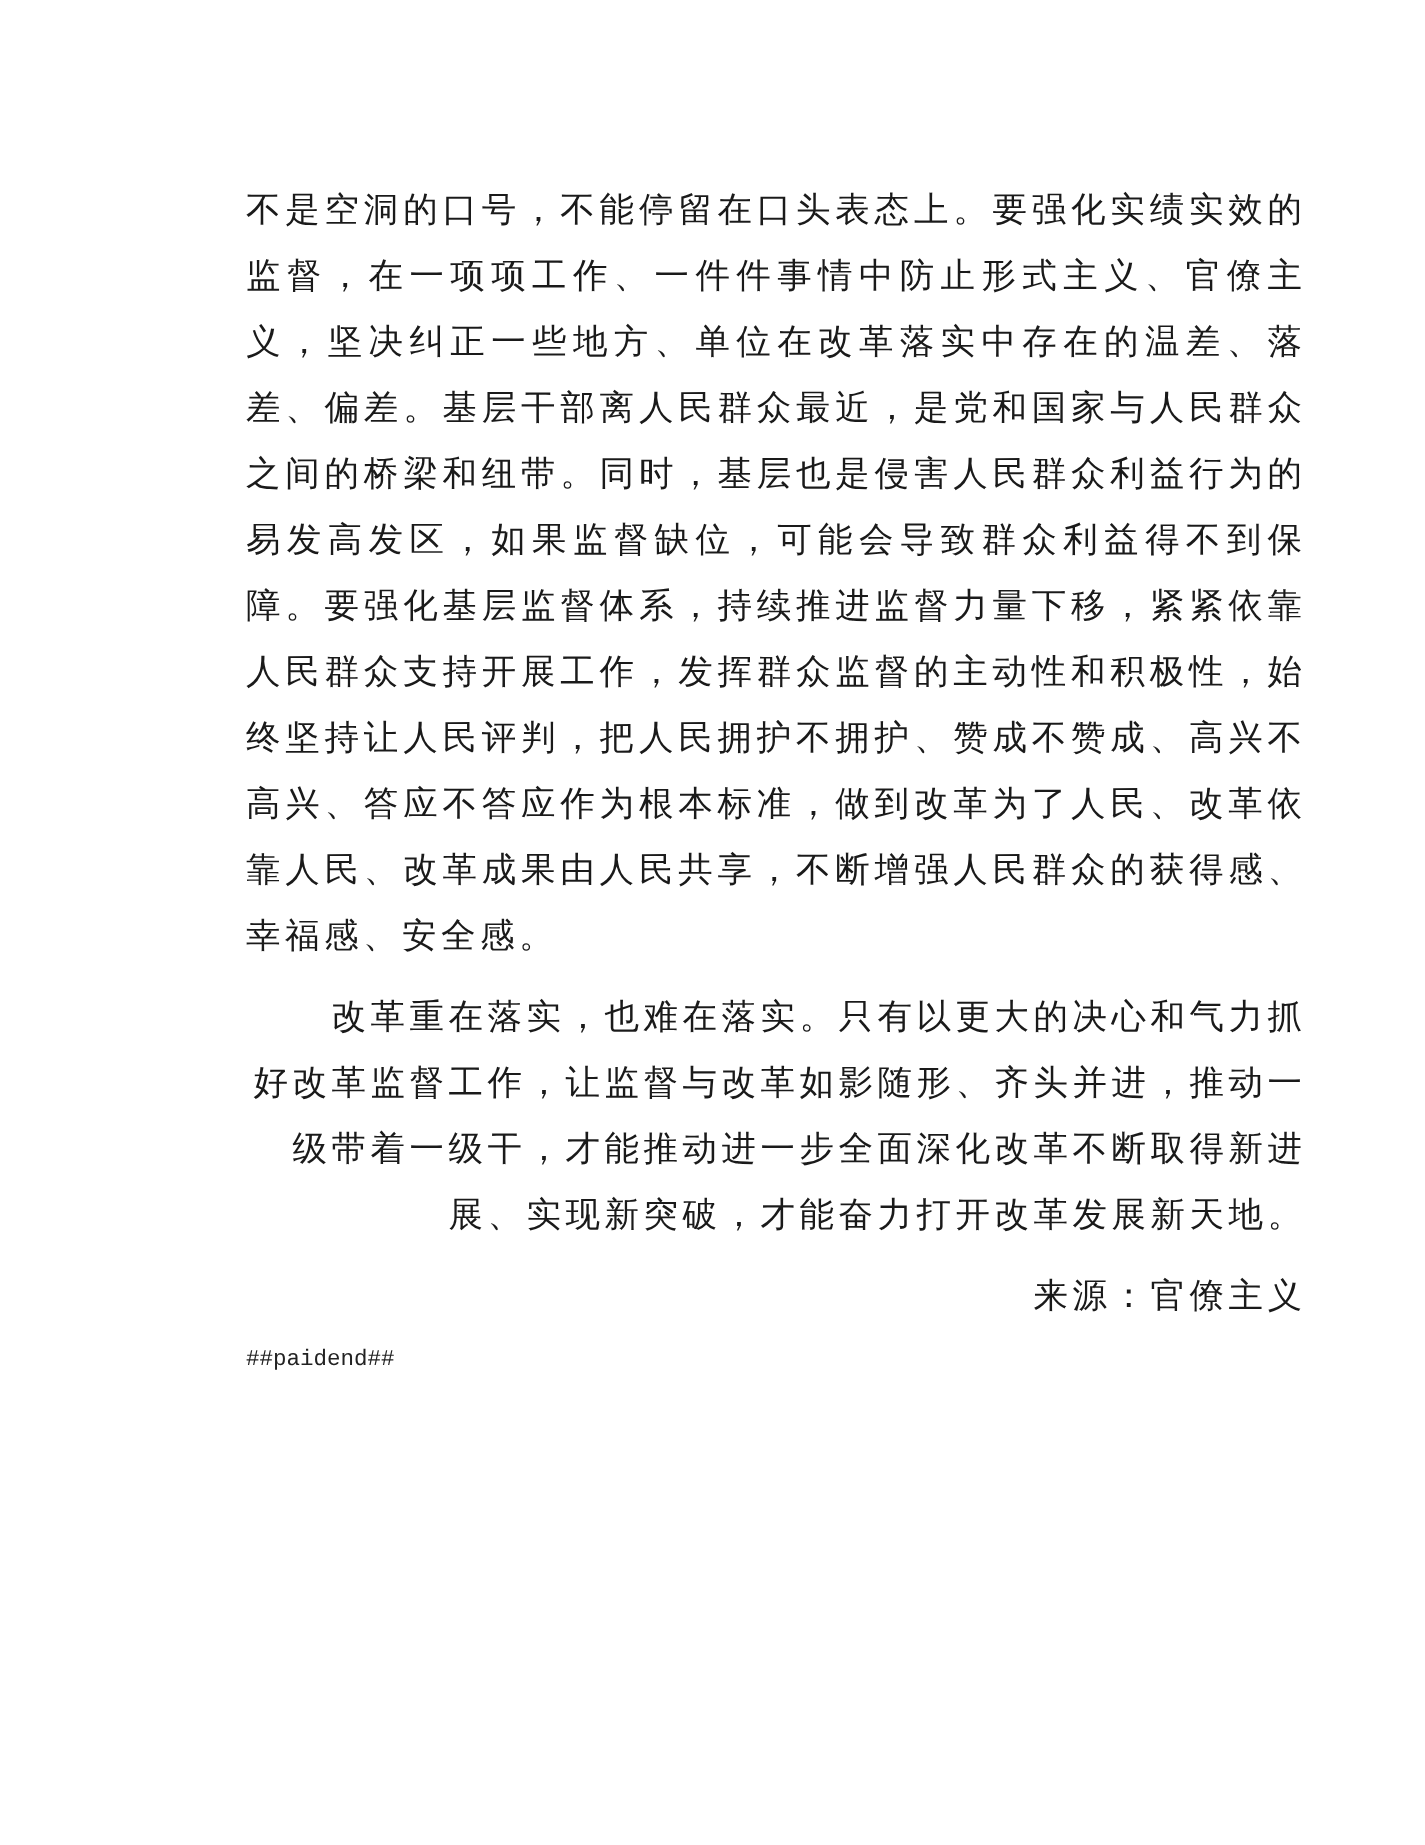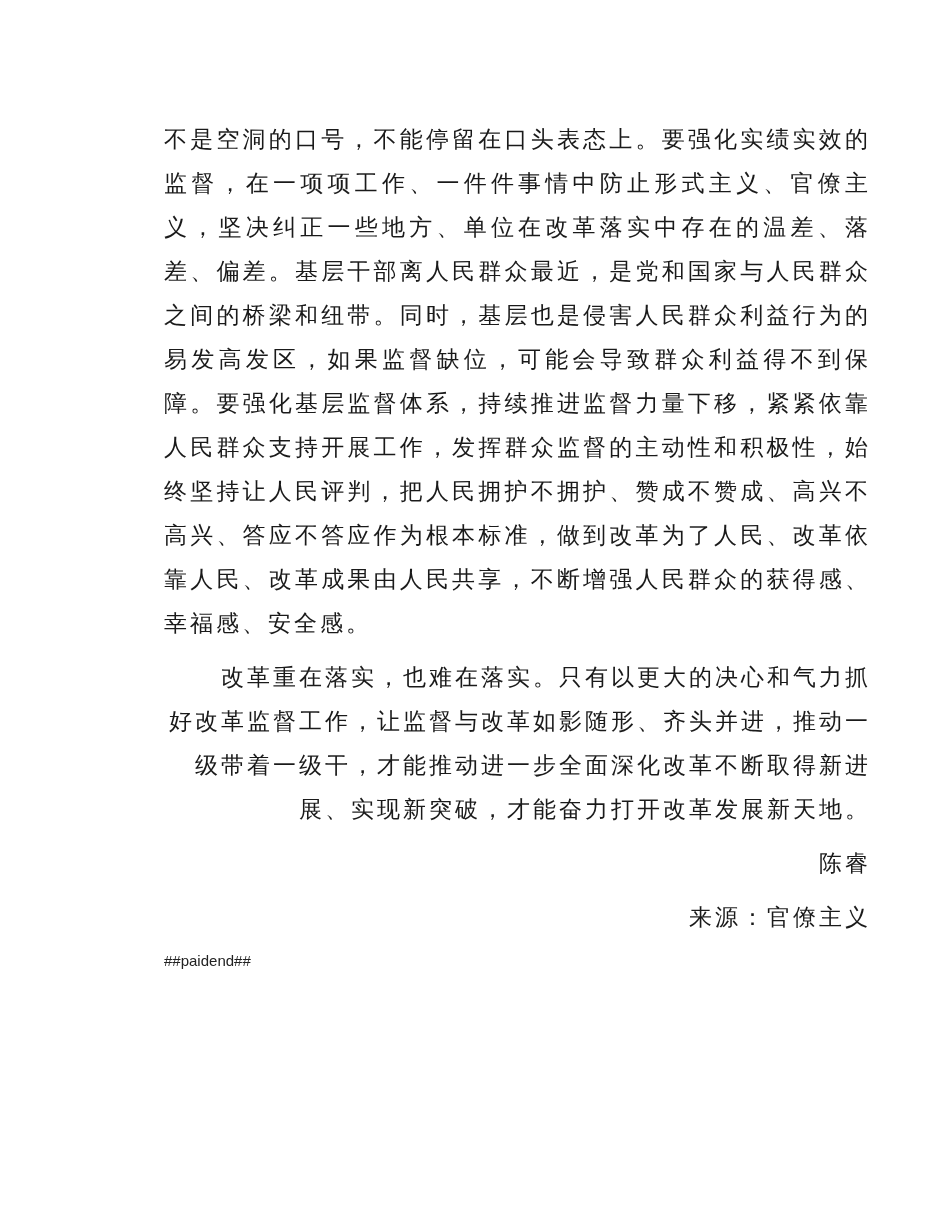--- a/index.html
+++ b/index.html
@@ -34,31 +34,30 @@
   }
   .doc-body p.indent {
     text-indent: 52px;
     text-align: right;
   }
   .doc-body p.no-indent {
     text-indent: 0;
   }
   .end-marker {
     margin-top: 12px;
-    font-family: Liberation Sans, sans-serif;
+    font-family: Liberation Mono, monospace;
     font-size: 15px;
     letter-spacing: 0;
     color: #222222;
     line-height: 18px;
   }
 </style>
 </head>
 <body>
 
 <div class="page">
   <div class="doc-body">
     <p class="no-indent">不是空洞的口号，不能停留在口头表态上。要强化实绩实效的监督，在一项项工作、一件件事情中防止形式主义、官僚主义，坚决纠正一些地方、单位在改革落实中存在的温差、落差、偏差。基层干部离人民群众最近，是党和国家与人民群众之间的桥梁和纽带。同时，基层也是侵害人民群众利益行为的易发高发区，如果监督缺位，可能会导致群众利益得不到保障。要强化基层监督体系，持续推进监督力量下移，紧紧依靠人民群众支持开展工作，发挥群众监督的主动性和积极性，始终坚持让人民评判，把人民拥护不拥护、赞成不赞成、高兴不高兴、答应不答应作为根本标准，做到改革为了人民、改革依靠人民、改革成果由人民共享，不断增强人民群众的获得感、幸福感、安全感。</p>
     <p class="indent">改革重在落实，也难在落实。只有以更大的决心和气力抓好改革监督工作，让监督与改革如影随形、齐头并进，推动一级带着一级干，才能推动进一步全面深化改革不断取得新进展、实现新突破，才能奋力打开改革发展新天地。</p>
-    <p class="indent">陈睿</p>
     <p class="indent">来源：官僚主义</p>
     <div class="end-marker">##paidend##</div>
   </div>
 </div>
 
 </body></html>

